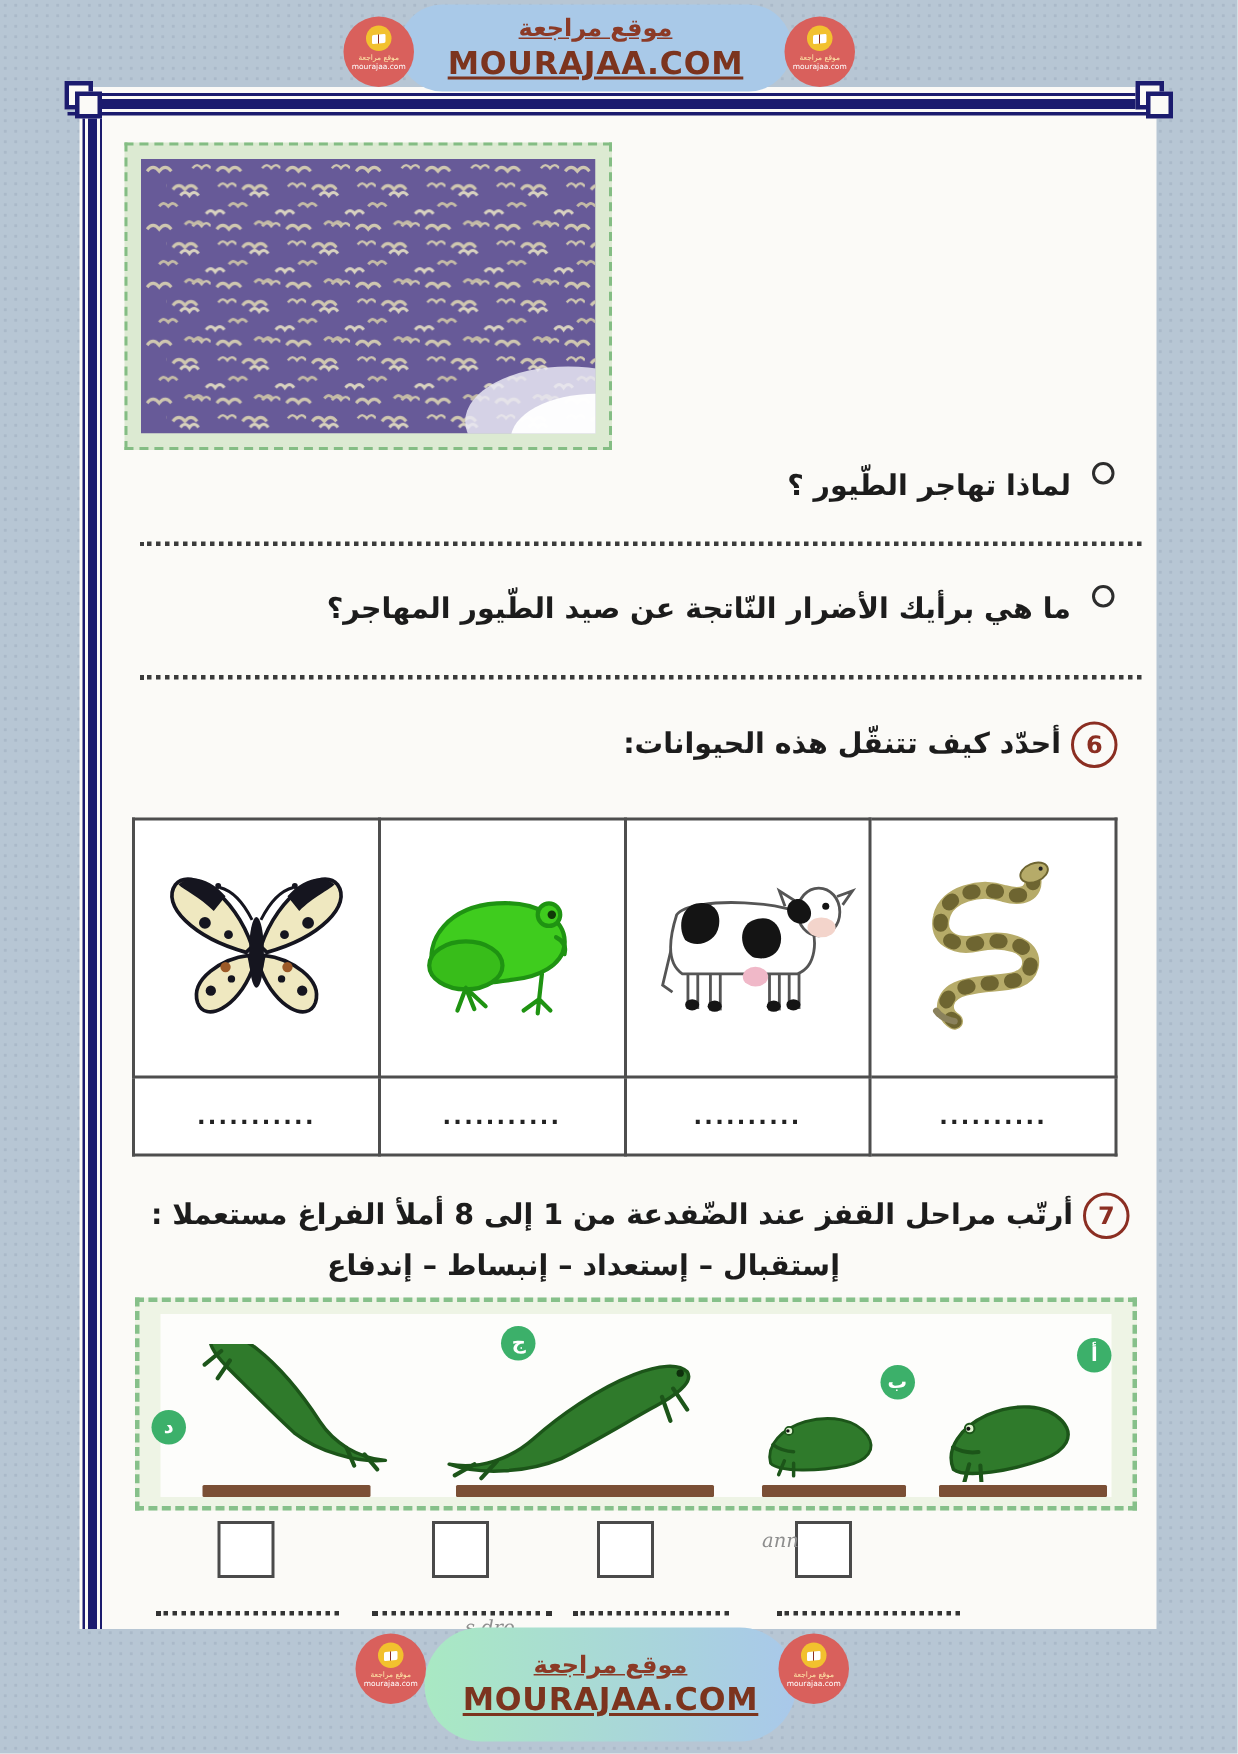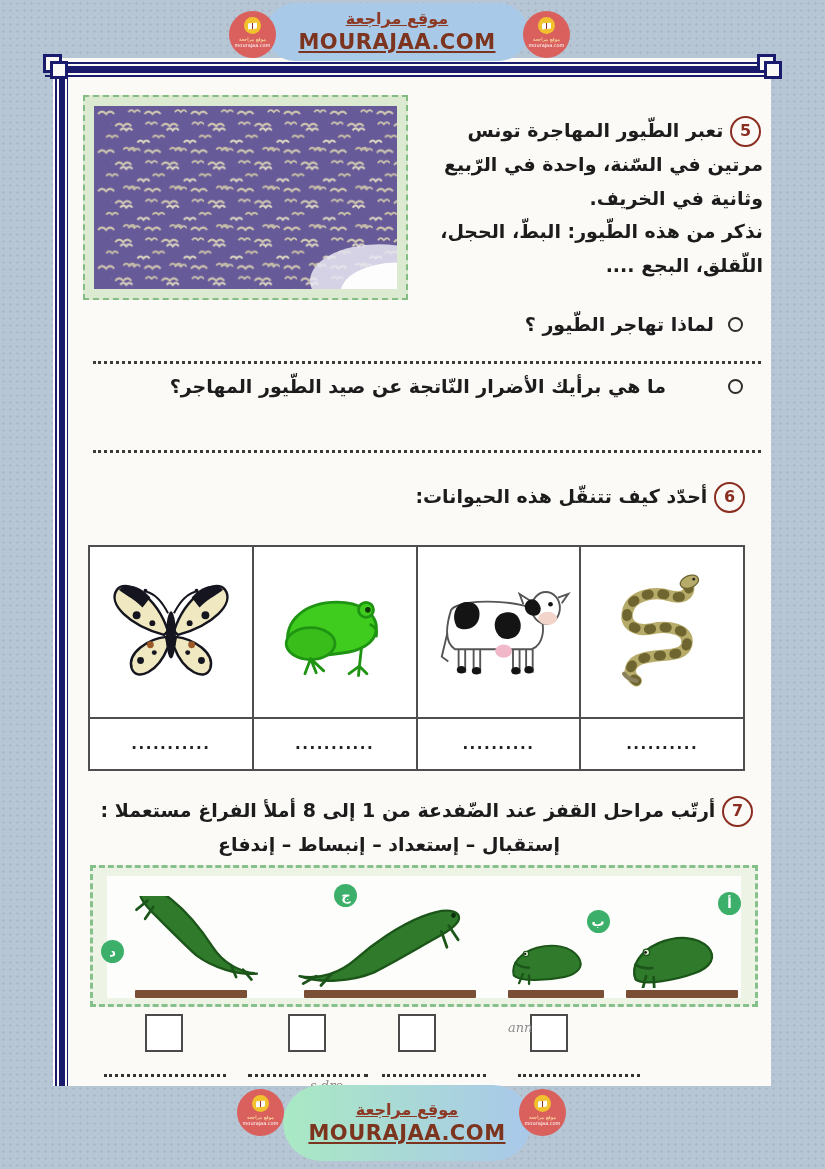--- a/index.html
+++ b/index.html
@@ -33,21 +33,21 @@
   .corner::after{content:"";position:absolute;left:7px;top:7px;width:12px;height:12px;border:3px solid #1b1b6e;background:#fbfaf7;}
   .corner.tl{left:-10px;top:-4px;}
   .corner.tr{right:-8px;top:-4px;}
   
   .content{position:absolute;inset:0;}
   .qnum{display:inline-flex;align-items:center;justify-content:center;width:27px;height:27px;border:2px solid #8b2e22;border-radius:50%;color:#8b2e22;font-weight:bold;font-size:16px;vertical-align:middle;margin-inline-start:2px;}
   .arab{direction:rtl;text-align:right;font-weight:700;font-size:19px;line-height:1.78;}
   .photo-frame{position:absolute;left:30px;top:37px;width:325px;height:205px;background:#dcead2;border:2px dashed #84bd84;box-sizing:border-box;padding:9px;}
   .photo-frame svg{display:block;width:100%;height:100%;}
   .q5-text{position:absolute;left:368px;right:8px;top:56px;}
-  .subq{position:absolute;right:28px;left:40px;display:flex;align-items:center;justify-content:flex-start;}
+  .subq{position:absolute;right:28px;left:40px;display:flex;align-items:flex-start;justify-content:flex-start;}
   .obullet{display:inline-block;width:11px;height:11px;border:2px solid #2d2d2d;border-radius:50%;margin-inline-end:14px;flex:0 0 auto;}
   .dotline{position:absolute;left:40px;right:10px;border-bottom:3px dotted #3b3b3b;height:0;}
   .q6-head{position:absolute;right:24px;left:40px;top:422px;text-align:right;}
   table.animals{position:absolute;left:35px;top:487px;width:657px;border-collapse:collapse;table-layout:fixed;}
   table.animals td{border:2px solid #4e4e4e;text-align:center;vertical-align:middle;background:#fff;}
   td.img-cell{height:168px;}
   td.ans-cell{height:48px;font-weight:bold;font-size:15px;letter-spacing:1.5px;color:#222;}
   .q7-head{position:absolute;right:16px;left:30px;top:736px;}
   .wordbank{display:block;text-align:center;padding-inline-start:60px;}
   .strip{position:absolute;left:37px;top:807px;width:668px;height:142px;background:#eef4e5;border:3px dashed #86c08a;box-sizing:border-box;padding:8px 14px 6px;}
@@ -102,32 +102,27 @@
           </pattern>
         </defs>
         <rect width="300" height="180" fill="#675a98"></rect>
         <rect width="300" height="180" fill="url(#flock)"></rect>
         <rect width="300" height="180" fill="url(#flock)" transform="translate(17,12)"></rect>
         <ellipse cx="282" cy="172" rx="68" ry="36" fill="#e9e7f3" opacity="0.85"></ellipse>
         <ellipse cx="300" cy="184" rx="56" ry="30" fill="#ffffff" opacity="0.95"></ellipse>
       </svg>
     </div>
 
-    <div class="q5-text arab">
-      <span class="qnum">5</span>
-      <span>تعبر الطّيور المهاجرة تونس مرتين في السّنة، واحدة في الرّبيع وثانية في الخريف.</span><br>
-      <span>نذكر من هذه الطّيور: البطّ، الحجل، اللّقلق، البجع ....</span>
-    </div>
 
     <div class="subq arab" style="top:250px;">
       <span class="obullet"></span>
       <span>لماذا تهاجر الطّيور ؟</span>
     </div>
     <div class="dotline" style="top:303px;"></div>
-    <div class="subq arab" style="top:312px;gap:48px;">
+    <div class="subq arab" style="top:332px;">
       <span class="obullet"></span>
       <span>ما هي برأيك الأضرار النّاتجة عن صيد الطّيور المهاجر؟</span>
     </div>
     <div class="dotline" style="top:392px;"></div>
 
     <div class="q6-head arab">
       <span class="qnum">6</span>
       <span>أحدّد كيف تتنقّل هذه الحيوانات:</span>
     </div>
 

